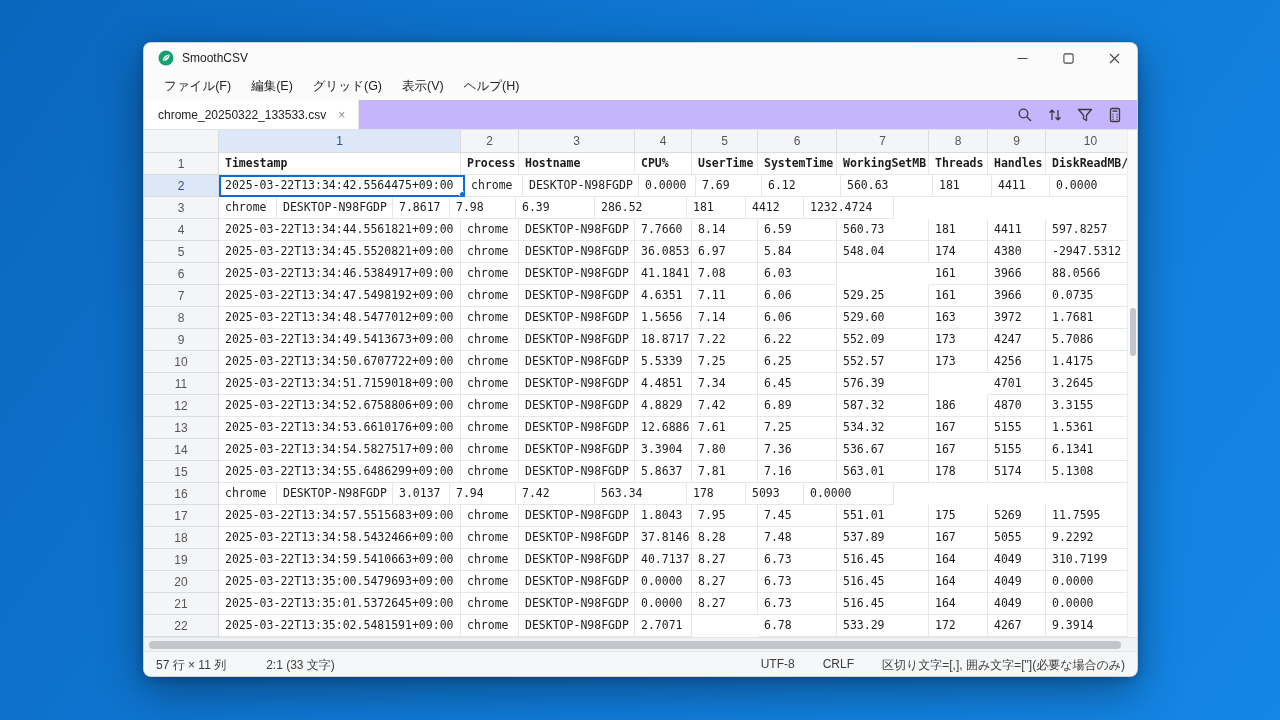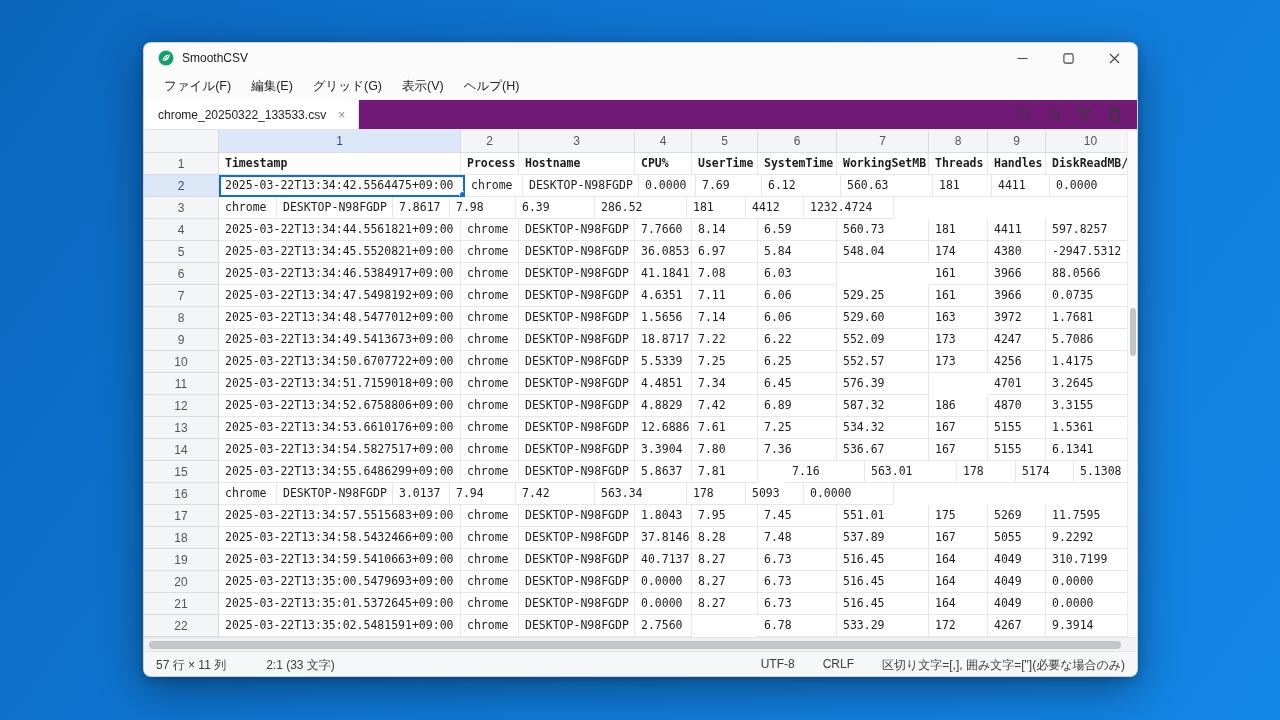--- a/index.html
+++ b/index.html
@@ -18,21 +18,21 @@
   .titlebar { height:30px; flex:0 0 30px; background:#fbfbfb; display:flex; align-items:center; padding-left:14px; }
   .app-title { font-size:12px; color:#1b1b1b; margin-left:8px; }
   .win-controls { margin-left:auto; display:flex; height:100%; }
   .win-btn { width:46px; height:100%; display:flex; align-items:center; justify-content:center; }
 
   
   .menubar { height:27px; flex:0 0 27px; background:#fbfbfb; display:flex; align-items:center; padding-left:10px; font-size:12.5px; color:#222; }
   .menu-item { padding:4px 10px; border-radius:4px; }
 
   
-  .tabbar { height:30px; flex:0 0 30px; background:#701a75; display:flex; align-items:stretch; border-bottom:1px solid #e1e3e6; }
+  .tabbar { height:30px; flex:0 0 30px; background:#c4b5fd; display:flex; align-items:stretch; border-bottom:1px solid #e1e3e6; }
   .tab { background:#fff; display:flex; align-items:center; padding:0 10px 0 14px; font-size:12px; color:#222; border-right:1px solid #dfe1e4; }
   .tab-close { margin-left:9px; color:#888; font-size:12px; line-height:1; padding:2px 3px; border-radius:3px; }
   .toolbar { margin-left:auto; display:flex; align-items:center; gap:6px; padding-right:10px; }
   .tool-btn { width:24px; height:24px; display:flex; align-items:center; justify-content:center; border-radius:4px; }
 
   
   .grid-area { position:relative; flex:0 0 507px; height:507px; overflow:hidden; background:#fff; }
   .grid { font-family:"DejaVu Sans Mono","Liberation Mono",monospace; font-size:11.5px; color:#1c1c1c; width:max-content; }
   .grid-row { display:flex; height:22px; }
   .grid-head { height:23px; }
@@ -355,21 +355,21 @@
             <div class="cell" style="width: 58px;">5155</div>
             <div class="cell" style="width: 90px;">6.1341</div>
           </div>
           <div class="grid-row">
             <div class="rowhead">15</div>
             <div class="cell" style="width: 242px;">2025-03-22T13:34:55.6486299+09:00</div>
             <div class="cell" style="width: 58px;">chrome</div>
             <div class="cell" style="width: 116px;">DESKTOP-N98FGDP</div>
             <div class="cell" style="width: 57px;">5.8637</div>
             <div class="cell" style="width: 66px;">7.81</div>
-            <div class="cell" style="width: 79px; margin-left: 28px;">7.16</div>
+            <div class="cell" style="width: 79px;">7.16</div>
             <div class="cell" style="width: 92px;">563.01</div>
             <div class="cell" style="width: 59px;">178</div>
             <div class="cell" style="width: 58px;">5174</div>
             <div class="cell" style="width: 90px;">5.1308</div>
           </div>
           <div class="grid-row">
             <div class="rowhead">16</div>
             <div class="cell" style="width: 58px;">chrome</div>
             <div class="cell" style="width: 116px;">DESKTOP-N98FGDP</div>
             <div class="cell" style="width: 57px;">3.0137</div>
@@ -443,21 +443,21 @@
             <div class="cell" style="width: 92px;">516.45</div>
             <div class="cell" style="width: 59px;">164</div>
             <div class="cell" style="width: 58px;">4049</div>
             <div class="cell" style="width: 90px;">0.0000</div>
           </div>
           <div class="grid-row">
             <div class="rowhead">22</div>
             <div class="cell" style="width: 242px;">2025-03-22T13:35:02.5481591+09:00</div>
             <div class="cell" style="width: 58px;">chrome</div>
             <div class="cell" style="width: 116px;">DESKTOP-N98FGDP</div>
-            <div class="cell" style="width: 57px;">2.7560</div>
+            <div class="cell" style="width: 57px;">2.7071</div>
             <div class="cell" style="width: 66px; margin-top: 44px;">8.31</div>
             <div class="cell" style="width: 79px;">6.78</div>
             <div class="cell" style="width: 92px;">533.29</div>
             <div class="cell" style="width: 59px;">172</div>
             <div class="cell" style="width: 58px;">4267</div>
             <div class="cell" style="width: 90px;">9.3914</div>
           </div>
         </div>
       <div class="v-scrollbar">
         <div class="v-thumb"></div>

